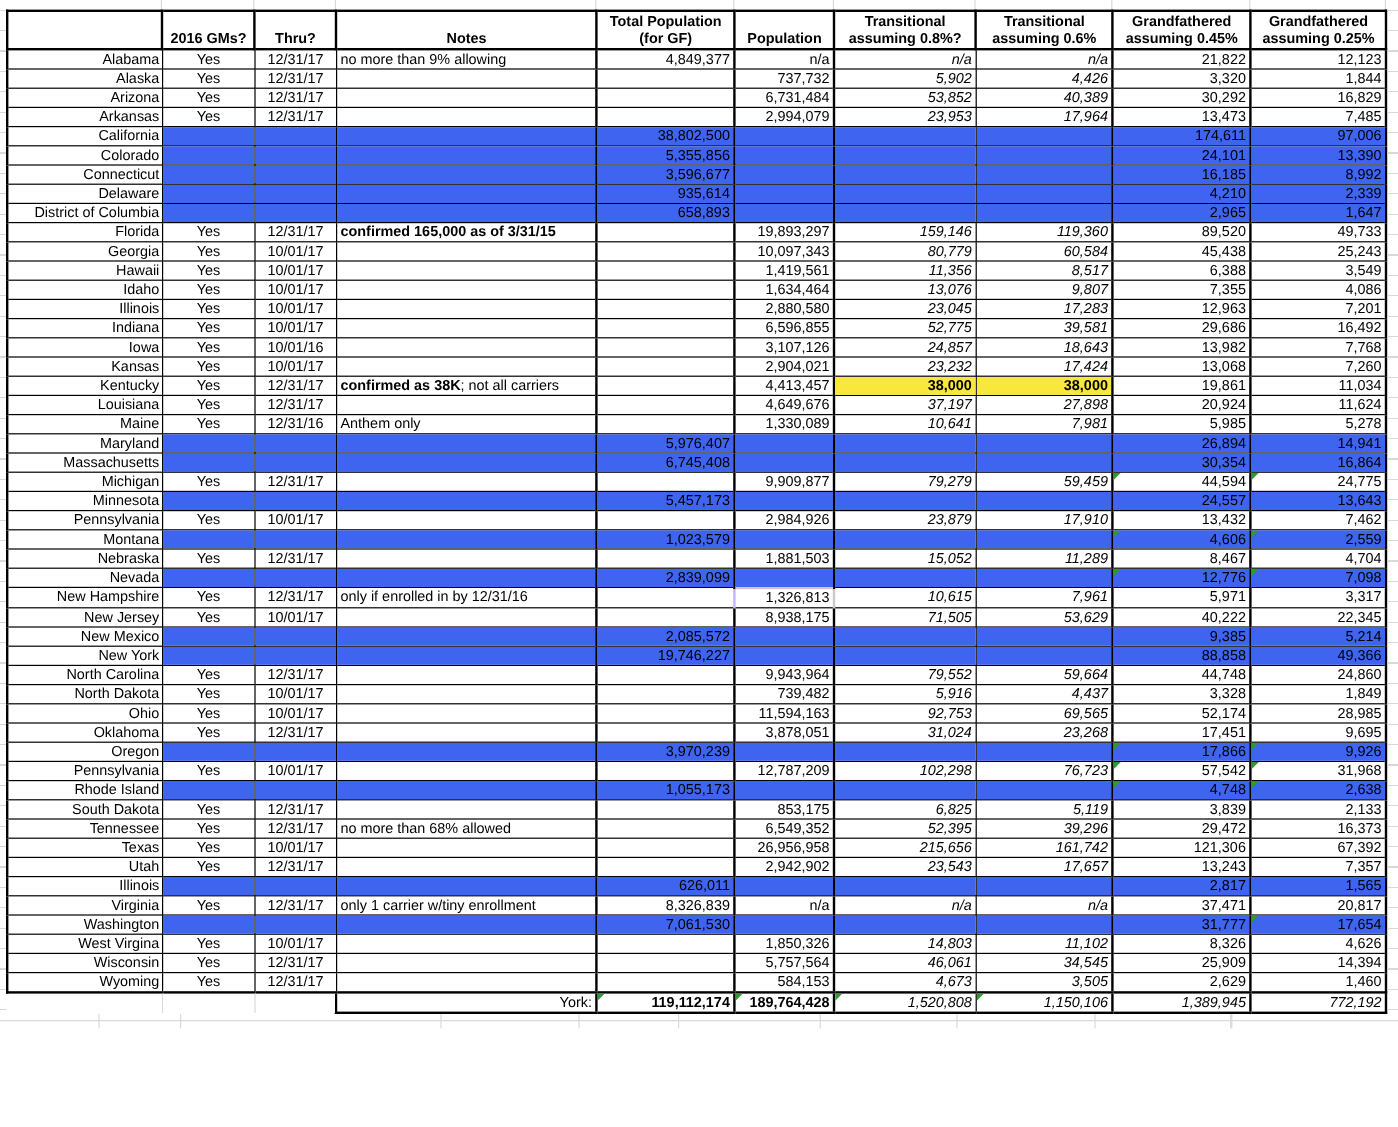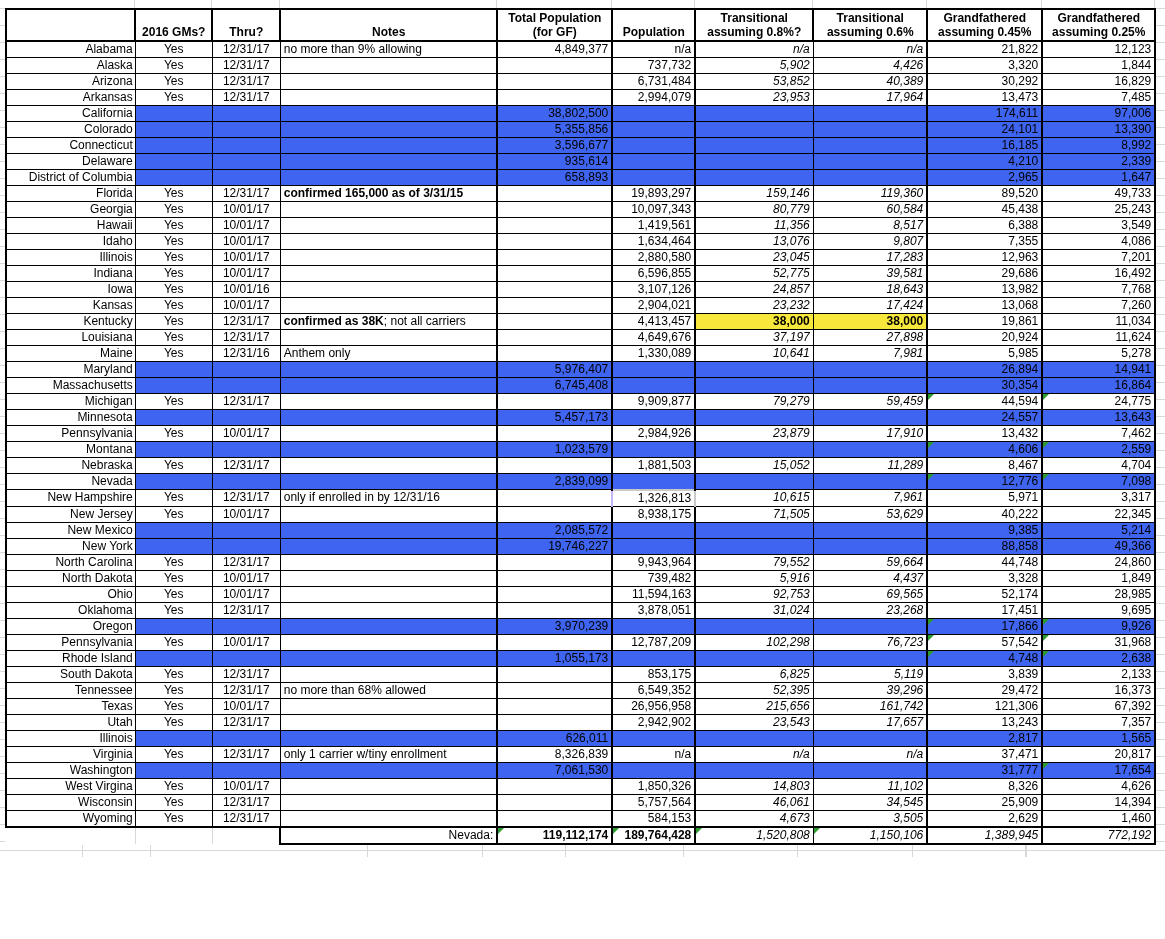--- a/index.html
+++ b/index.html
@@ -703,21 +703,21 @@
             <td class="c-t06">3,505</td>
             <td class="c-gf045">2,629</td>
             <td class="c-gf025">1,460</td>
           </tr>
         </tbody>
       <tfoot>
         <tr class="total-row">
           <td class="ghost"></td>
           <td class="ghost"></td>
           <td class="ghost"></td>
-          <td class="c-notes" style="text-align:right">Nevada:</td>
+          <td class="c-notes" style="text-align:right">York:</td>
           <td class="c-total_pop bold"><span class="tri"></span><span>119,112,174</span></td>
           <td class="c-population bold"><span class="tri"></span><span>189,764,428</span></td>
           <td class="c-t08"><span class="tri"></span><span>1,520,808</span></td>
           <td class="c-t06"><span class="tri"></span><span>1,150,106</span></td>
           <td class="c-gf045 italic">1,389,945</td>
           <td class="c-gf025 italic">772,192</td>
         </tr>
       </tfoot>
     </table>
 

